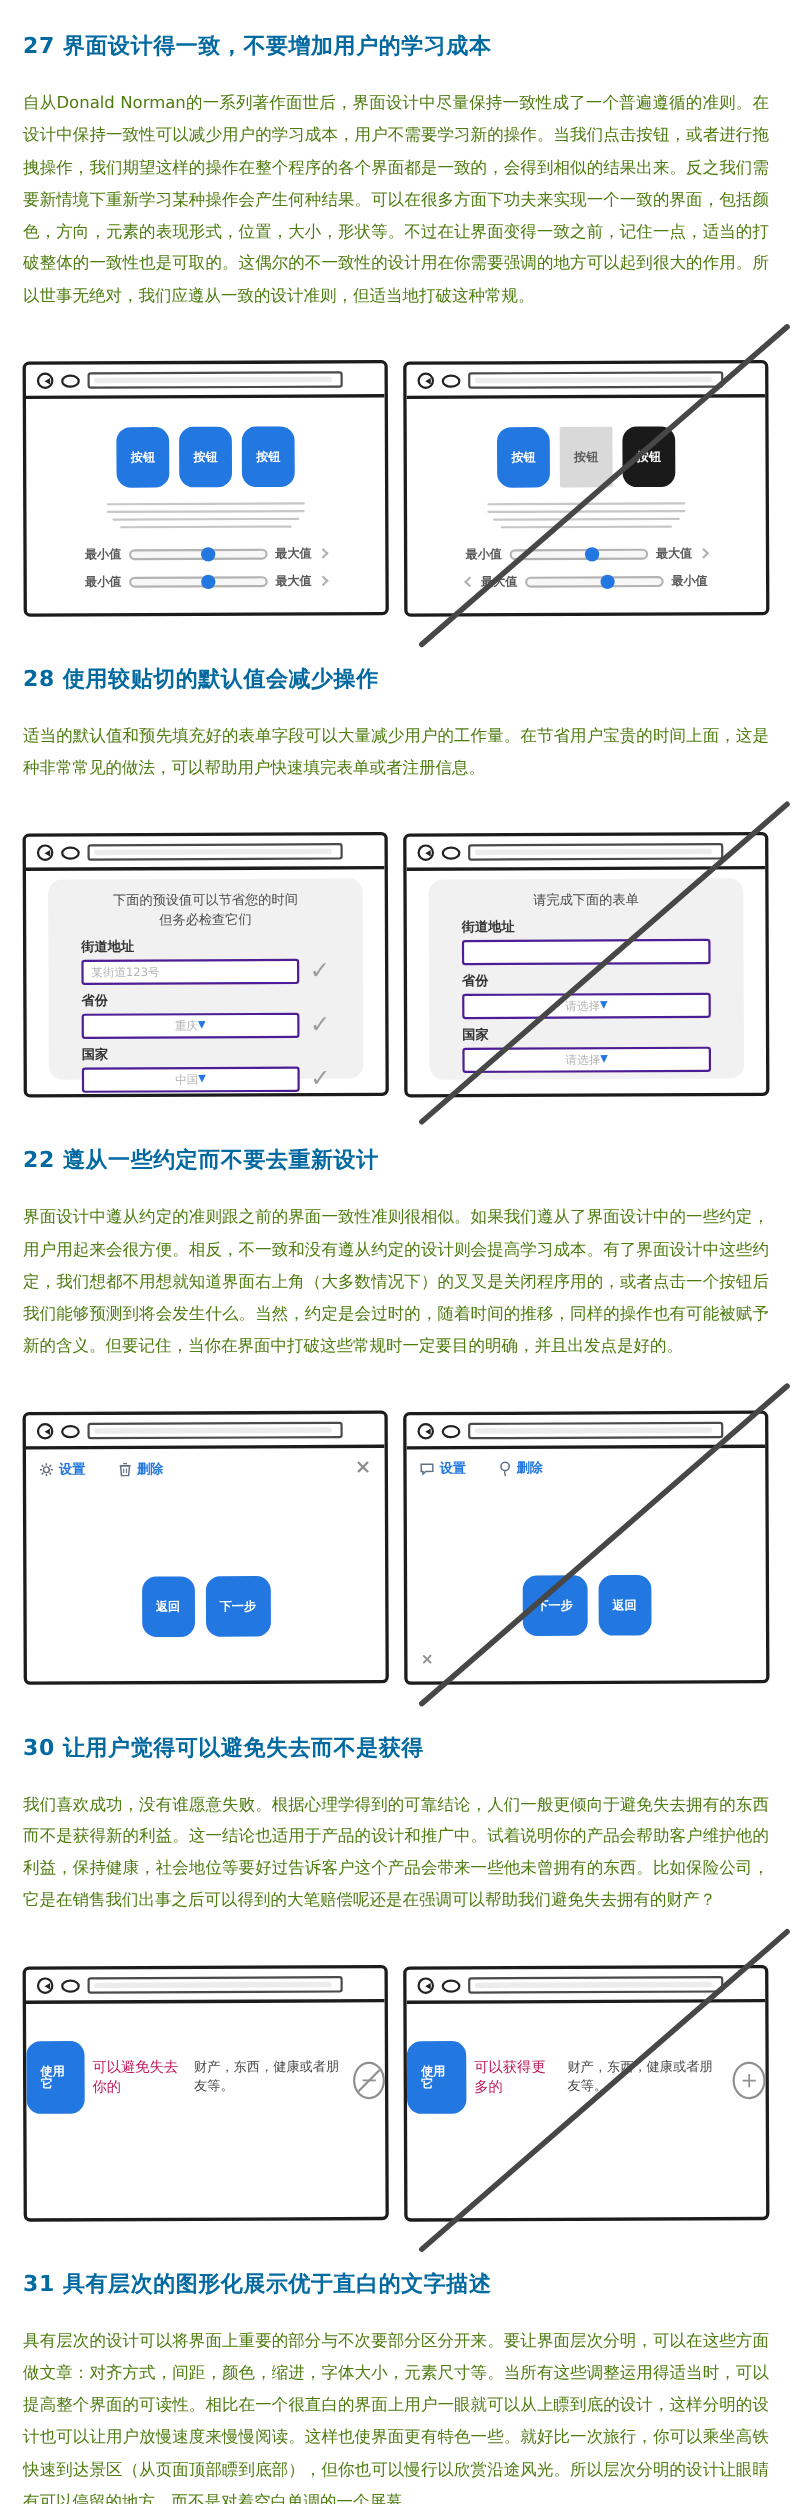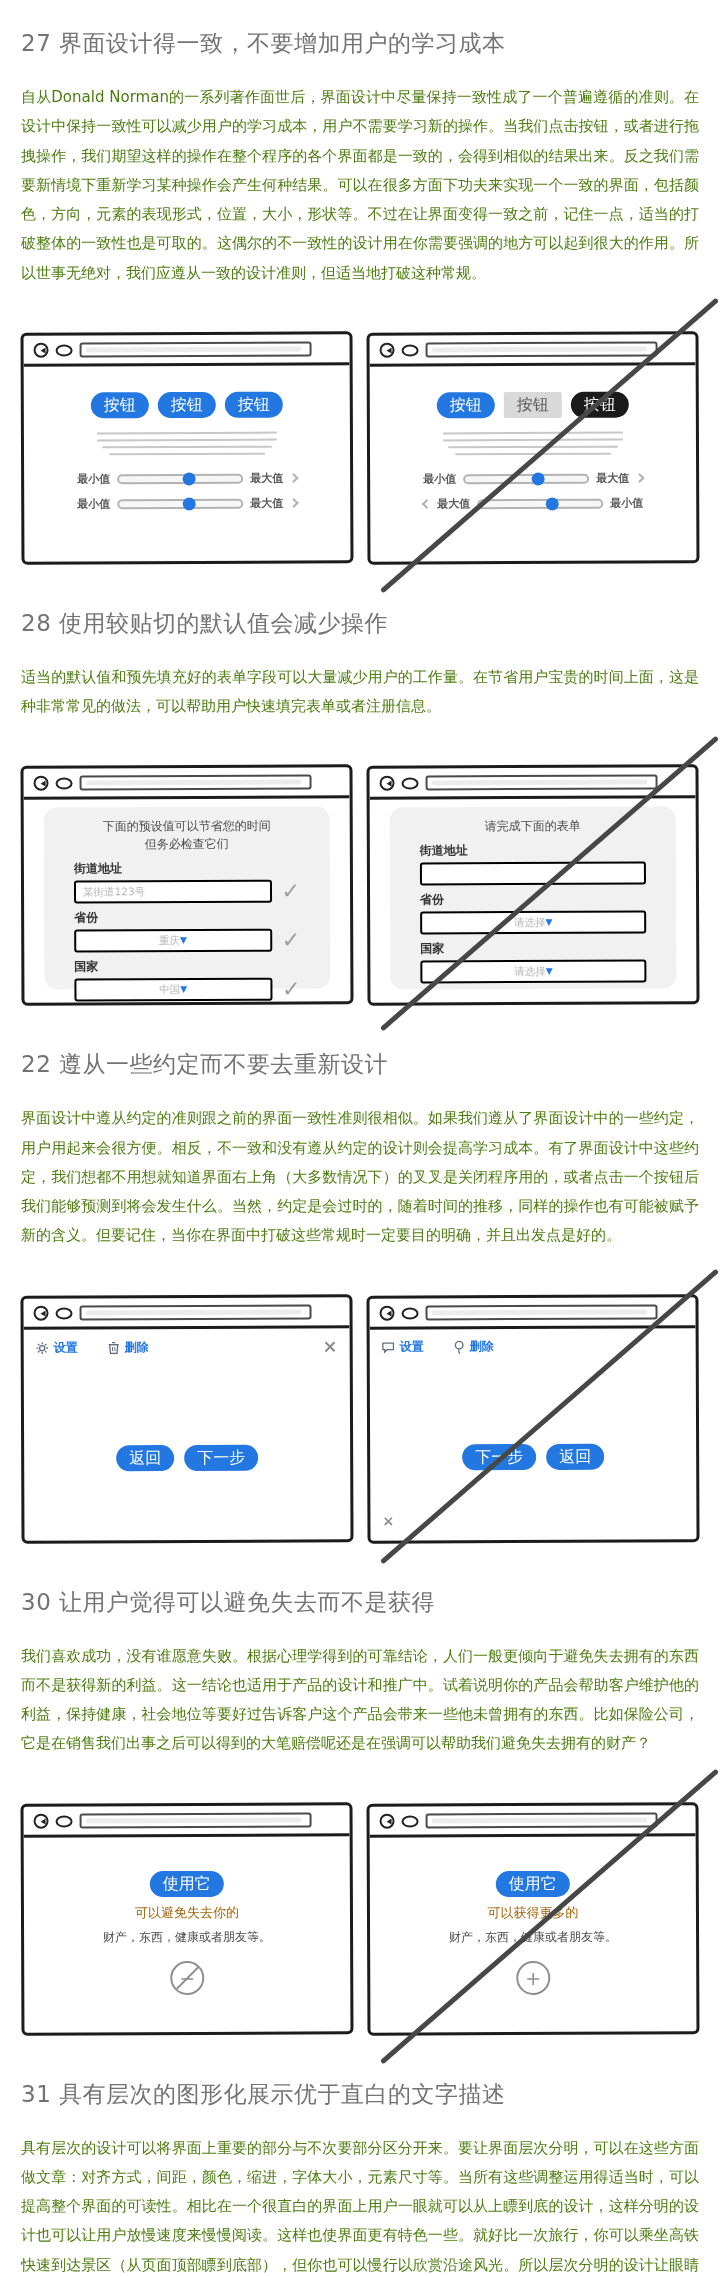--- a/index.html
+++ b/index.html
@@ -1,69 +1,69 @@
 <!DOCTYPE html>
 <html lang="zh"><head>
 <meta charset="utf-8">
 <style>
   *{margin:0;padding:0;box-sizing:border-box}
   html,body{background:#fff}
   body{width:720px;font-family:"DejaVu Sans","Liberation Sans",sans-serif;color:#3f3f3f}
   .page{padding:24px 21px 34px}
-  h2{font-size:23px;font-weight:400;color:#737373;letter-spacing:.5px;margin:44px 0 24px}
+  h2{font-size:20px;font-weight:700;color:#0369a1;letter-spacing:.5px;margin:44px 0 24px}
   section:first-of-type h2{margin-top:4px}
   p.body{font-size:15px;line-height:1.95;text-align:justify;color:#4d7c0f}
   .figrow{display:flex;gap:14px;margin:30px 0 14px}
   .fig{position:relative;width:332px;flex:0 0 auto;padding-top:14px}
   .browser{position:relative;border:3px solid #1c1c1c;border-radius:6px;background:#fff;transform:rotate(-.25deg);overflow:hidden}
   .h232{height:232px}.h240{height:240px}.h248{height:248px}
   .chrome{display:flex;align-items:center;gap:7px;padding:7px 10px 6px;border-bottom:3px solid #1c1c1c}
   .back{width:15px;height:15px;border:2px solid #222;border-radius:50%;position:relative;flex:0 0 auto}
   .back::after{content:"";position:absolute;left:2px;top:3px;border:3px solid transparent;border-right:5px solid #222}
   .fwd{width:17px;height:12px;border:2px solid #222;border-radius:50%;flex:0 0 auto}
   .addr{flex:1;height:15px;border:2px solid #4a4a4a;border-radius:3px;background:#fff;position:relative;margin-right:28px}
   .addr::after{content:"";position:absolute;left:4px;right:8px;top:3px;height:5px;background:#ececec;border-radius:3px}
   .bbody{position:relative;height:calc(100% - 36px)}
   
   .cross{position:absolute;z-index:6;left:-12%;top:51%;width:134%;height:5px;background:#474747;border-radius:4px;transform:rotate(-41deg)}
   
-  .pill{display:inline-block;background:#2277e0;color:#fff;font-size:16px;line-height:1;padding:5px 13px;border-radius:13px;font-weight:normal}
+  .pill{display:inline-block;background:#2277e0;color:#fff;font-size:11px;line-height:1;padding:22px 13px;border-radius:13px;font-weight:bold}
   .btn-gray{background:#d9d9d9;color:#5a5a5a;border-radius:2px}
   .btn-black{background:#1a1a1a;color:#fff}
   .btnrow{display:flex;justify-content:center;gap:9px;margin-top:26px}
   
   .ph{height:2px;background:#c7c7c7;border-radius:2px;margin:5px auto}
   .w52{width:52%}.w55{width:55%}.w48{width:48%}
   
   .sliders{margin-top:16px}
   .slider-row{display:flex;align-items:center;justify-content:center;gap:7px;margin:10px 0;font-size:11px;color:#5a5a5a;font-weight:bold}
   .track{position:relative;width:126px;height:10px;border:2px solid #b3b3b3;border-radius:10px;background:#f7f7f7}
   .knob{position:absolute;top:50%;transform:translate(-50%,-50%);width:13px;height:13px;border-radius:50%;background:#2277e0}
   .k57{left:57%}.k60{left:60%}
   .chev{width:7px;height:7px;border-top:2px solid #b3b3b3;border-right:2px solid #b3b3b3;transform:rotate(45deg)}
   .chev.left{transform:rotate(-135deg)}
   
   .panel{background:#f1f1f1;border-radius:13px;margin:8px 20px;padding:10px 30px 12px;height:calc(100% - 16px)}
   .form-title{text-align:center;font-size:12px;color:#4a4a4a;line-height:1.5;margin-bottom:7px}
   .field{margin:6px 0}
   .flabel{font-size:12px;color:#333;font-weight:bold;margin-bottom:3px}
   .frow{display:flex;align-items:center;gap:10px}
-  .input,.select{flex:1;height:23px;border:2px solid #000000;border-radius:3px;background:#fff;display:flex;align-items:center;padding:0 7px;font-size:10.5px;color:#b5b5b5}
+  .input,.select{flex:1;height:23px;border:2px solid #4c1d95;border-radius:3px;background:#fff;display:flex;align-items:center;padding:0 7px;font-size:10.5px;color:#b5b5b5}
   .select{justify-content:center}
   .tri{color:#2277e0;font-size:9px;line-height:1}
   .check{color:#9c9c9c;font-size:22px;font-weight:bold;line-height:1;flex:0 0 auto}
   
   .toolbar{display:flex;align-items:center;gap:30px;padding:9px 12px;font-size:12px;color:#2277e0;font-weight:bold}
   .tool{display:flex;align-items:center;gap:5px}
   .close-x{margin-left:auto;color:#8d8d8d;font-size:18px;font-weight:bold;line-height:1}
   .close-x.bl{position:absolute;left:12px;bottom:8px;margin:0;font-size:14px}
   .centerbtns{display:flex;justify-content:center;gap:10px;margin-top:80px}
   
-  .center30{display:flex;flex-direction:column;align-items:center;gap:7px;margin-top:34px}
-  .t30a{font-size:13px;color:#a16207}
+  .center30{display:flex;flex-direction:row;align-items:center;gap:7px;margin-top:34px}
+  .t30a{font-size:13px;color:#be185d}
   .t30b{font-size:12px;color:#4a4a4a}
   .circle-icon{position:relative;width:34px;height:34px;border:2px solid #8f8f8f;border-radius:50%;display:flex;align-items:center;justify-content:center;color:#8f8f8f;font-size:19px;margin-top:8px;overflow:hidden}
   .circle-icon.slashed::after{content:"";position:absolute;width:135%;height:2px;background:#8f8f8f;transform:rotate(-45deg)}
 </style>
 </head>
 <body>
 
 <div class="page">
 
   <section>

